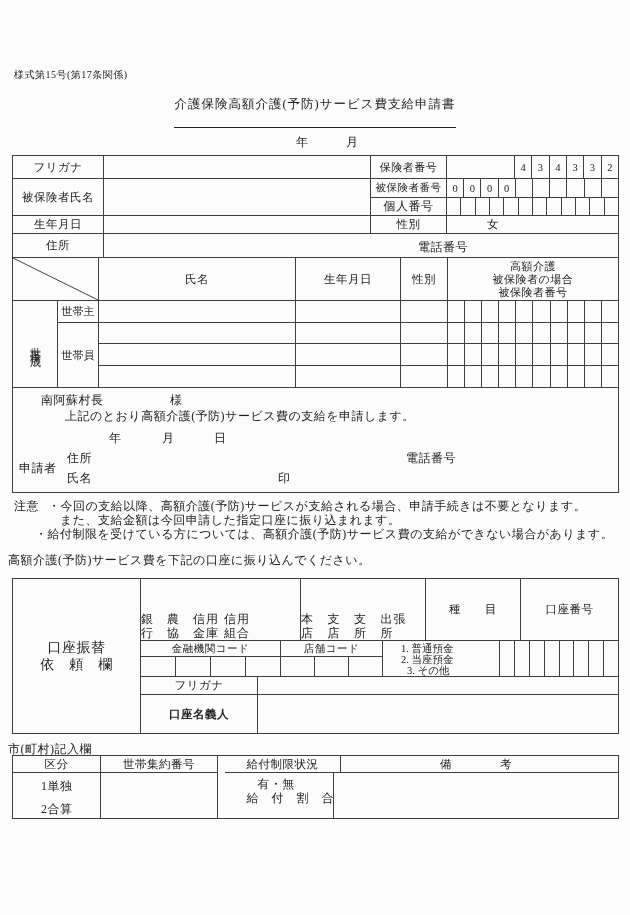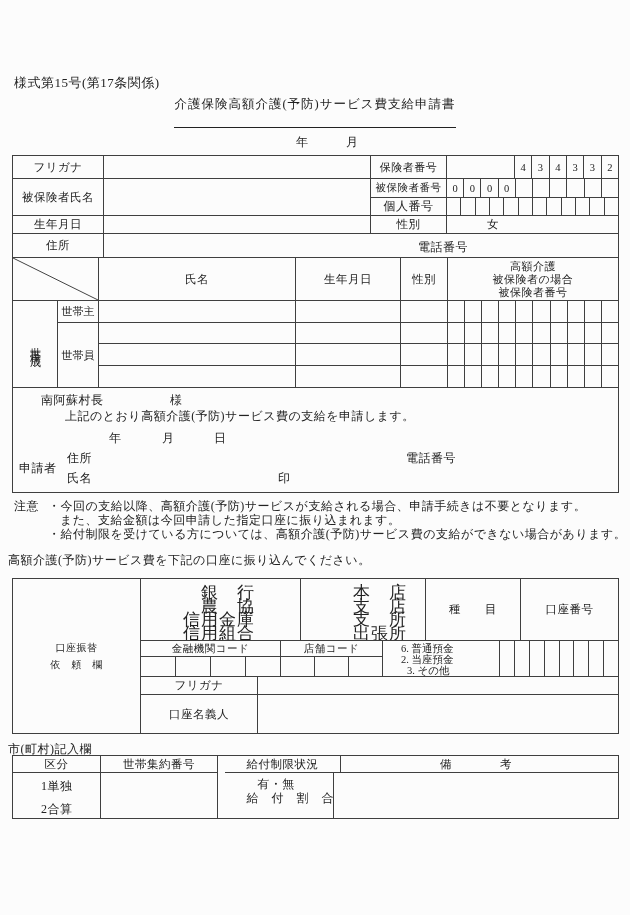--- a/index.html
+++ b/index.html
@@ -17,31 +17,31 @@
   .abs{position:absolute;}
   .tbl{position:absolute;border-top:1px solid var(--line);border-left:1px solid var(--line);box-sizing:border-box;}
   .cell{position:absolute;border-right:1px solid var(--line);border-bottom:1px solid var(--line);box-sizing:border-box;overflow:hidden;}
   .lbl{display:flex;align-items:center;justify-content:center;font-size:11.5px;letter-spacing:0.5px;}
   .txt{font-size:12px;letter-spacing:0.5px;white-space:nowrap;}
   .small{font-size:10.5px;}
   .boxes{display:flex;align-items:stretch;}
   .box{flex:1;border-right:1px solid var(--line);box-sizing:border-box;display:flex;align-items:center;justify-content:center;font-size:10.5px;}
   .box:last-child{border-right:none;}
   .vert{writing-mode:vertical-rl;text-orientation:upright;letter-spacing:3px;}
-  .rcol{display:flex;flex-direction:column;justify-content:flex-end;align-items:flex-end;font-size:17px;line-height:13.5px;letter-spacing:1px;}
+  .rcol{display:flex;flex-direction:row;justify-content:center;align-items:flex-end;font-size:12px;line-height:13.5px;letter-spacing:1px;}
   .ccol{display:flex;flex-direction:column;justify-content:center;align-items:center;font-size:11px;line-height:13px;letter-spacing:0.5px;}
   .title{font-size:12.5px;letter-spacing:1px;border-bottom:1px solid var(--ink);padding-bottom:16px;white-space:nowrap;}
   .diag-svg{position:absolute;left:0;top:0;width:100%;height:100%;}
 </style>
 </head>
 <body>
 
 <div class="page">
 
-  <div class="abs txt" style="left:14px;top:74px;font-size:13px;">様式第15号(第17条関係)</div>
+  <div class="abs txt" style="left:14px;top:68px;font-size:10px;">様式第15号(第17条関係)</div>
   <div class="abs" style="left:0;top:94px;width:630px;text-align:center;">
     <span class="title">介護保険高額介護(予防)サービス費支給申請書</span>
   </div>
   <div class="abs txt" style="left:296px;top:134px;">年　　　月</div>
 
   <div class="tbl" style="left:12px;top:155px;width:607px;height:338px;">
 
     <div class="cell lbl" style="left:0;top:0;width:91px;height:23px;">フリガナ</div>
     <div class="cell" style="left:91px;top:0;width:267px;height:23px;"></div>
     <div class="cell lbl" style="left:358px;top:0;width:76px;height:23px;font-size:11px;">保険者番号</div>
@@ -190,27 +190,27 @@
       <span class="abs txt" style="left:54px;top:62px;">住所</span>
       <span class="abs txt" style="left:393px;top:62px;">電話番号</span>
       <span class="abs txt" style="left:54px;top:82px;">氏名</span>
       <span class="abs txt" style="left:265px;top:82px;">印</span>
     </div>
   </div>
 
   <div class="abs txt" style="left:14px;top:498px;">注意</div>
   <div class="abs txt" style="left:48px;top:498px;">・今回の支給以降、高額介護(予防)サービスが支給される場合、申請手続きは不要となります。</div>
   <div class="abs txt" style="left:60px;top:512px;">また、支給金額は今回申請した指定口座に振り込まれます。</div>
-  <div class="abs txt" style="left:48px;top:526px;">・給付制限を受けている方については、高額介護(予防)サービス費の支給ができない場合があります。</div>
+  <div class="abs txt" style="left:35px;top:526px;">・給付制限を受けている方については、高額介護(予防)サービス費の支給ができない場合があります。</div>
 
   <div class="abs txt" style="left:8px;top:552px;">高額介護(予防)サービス費を下記の口座に振り込んでください。</div>
 
   <div class="tbl" style="left:12px;top:578px;width:607px;height:156px;">
 
-    <div class="cell ccol" style="left:0;top:0;width:128px;height:155px;font-size:10px;line-height:17px;">
+    <div class="cell ccol" style="left:0;top:0;width:128px;height:155px;font-size:14px;line-height:17px;">
       <span>口座振替</span>
       <span>依　頼　欄</span>
     </div>
 
     <div class="cell rcol" style="left:128px;top:0;width:160px;height:62px;padding-right:45px;">
       <span>銀　行</span>
       <span>農　協</span>
       <span>信用金庫</span>
       <span>信用組合</span>
     </div>
@@ -220,21 +220,21 @@
       <span>支　所</span>
       <span>出張所</span>
     </div>
     <div class="cell lbl" style="left:413px;top:0;width:95px;height:62px;">種　　目</div>
     <div class="cell lbl" style="left:508px;top:0;width:98px;height:62px;">口座番号</div>
 
     <div class="cell lbl small" style="left:128px;top:62px;width:140px;height:16px;">金融機関コード</div>
     <div class="cell lbl small" style="left:268px;top:62px;width:102px;height:16px;">店舗コード</div>
 
     <div class="cell" style="left:370px;top:62px;width:117px;height:36px;">
-      <div class="abs small" style="left:18px;top:2px;line-height:11px;">6. 普通預金</div>
+      <div class="abs small" style="left:18px;top:2px;line-height:11px;">1. 普通預金</div>
       <div class="abs small" style="left:18px;top:13px;line-height:11px;">2. 当座預金</div>
       <div class="abs small" style="left:24px;top:24px;line-height:11px;">3. その他</div>
     </div>
     <div class="cell boxes" style="left:487px;top:62px;width:119px;height:36px;">
         <div class="box"></div>
         <div class="box"></div>
         <div class="box"></div>
         <div class="box"></div>
         <div class="box"></div>
         <div class="box"></div>
@@ -249,21 +249,21 @@
         <div class="box"></div>
       </div>
     <div class="cell boxes" style="left:268px;top:78px;width:102px;height:20px;">
         <div class="box"></div>
         <div class="box"></div>
         <div class="box"></div>
       </div>
 
     <div class="cell lbl" style="left:128px;top:98px;width:117px;height:18px;">フリガナ</div>
     <div class="cell" style="left:245px;top:98px;width:361px;height:18px;"></div>
-    <div class="cell lbl" style="left:128px;top:116px;width:117px;height:39px;">口座名義人</div>
+    <div class="cell lbl" style="left:128px;top:116px;width:117px;height:39px;font-weight:bold;">口座名義人</div>
     <div class="cell" style="left:245px;top:116px;width:361px;height:39px;"></div>
   </div>
 
   <div class="abs txt" style="left:8px;top:741px;">市(町村)記入欄</div>
 
   <div class="tbl" style="left:12px;top:755px;width:607px;height:64px;">
     <div class="cell lbl" style="left:0;top:0;width:88px;height:17px;">区分</div>
     <div class="cell lbl" style="left:88px;top:0;width:117px;height:17px;">世帯集約番号</div>
     <div class="cell lbl" style="left:212px;top:0;width:116px;height:17px;">給付制限状況</div>
     <div class="cell lbl" style="left:321px;top:0;width:285px;height:17px;">備　　　　考</div>

